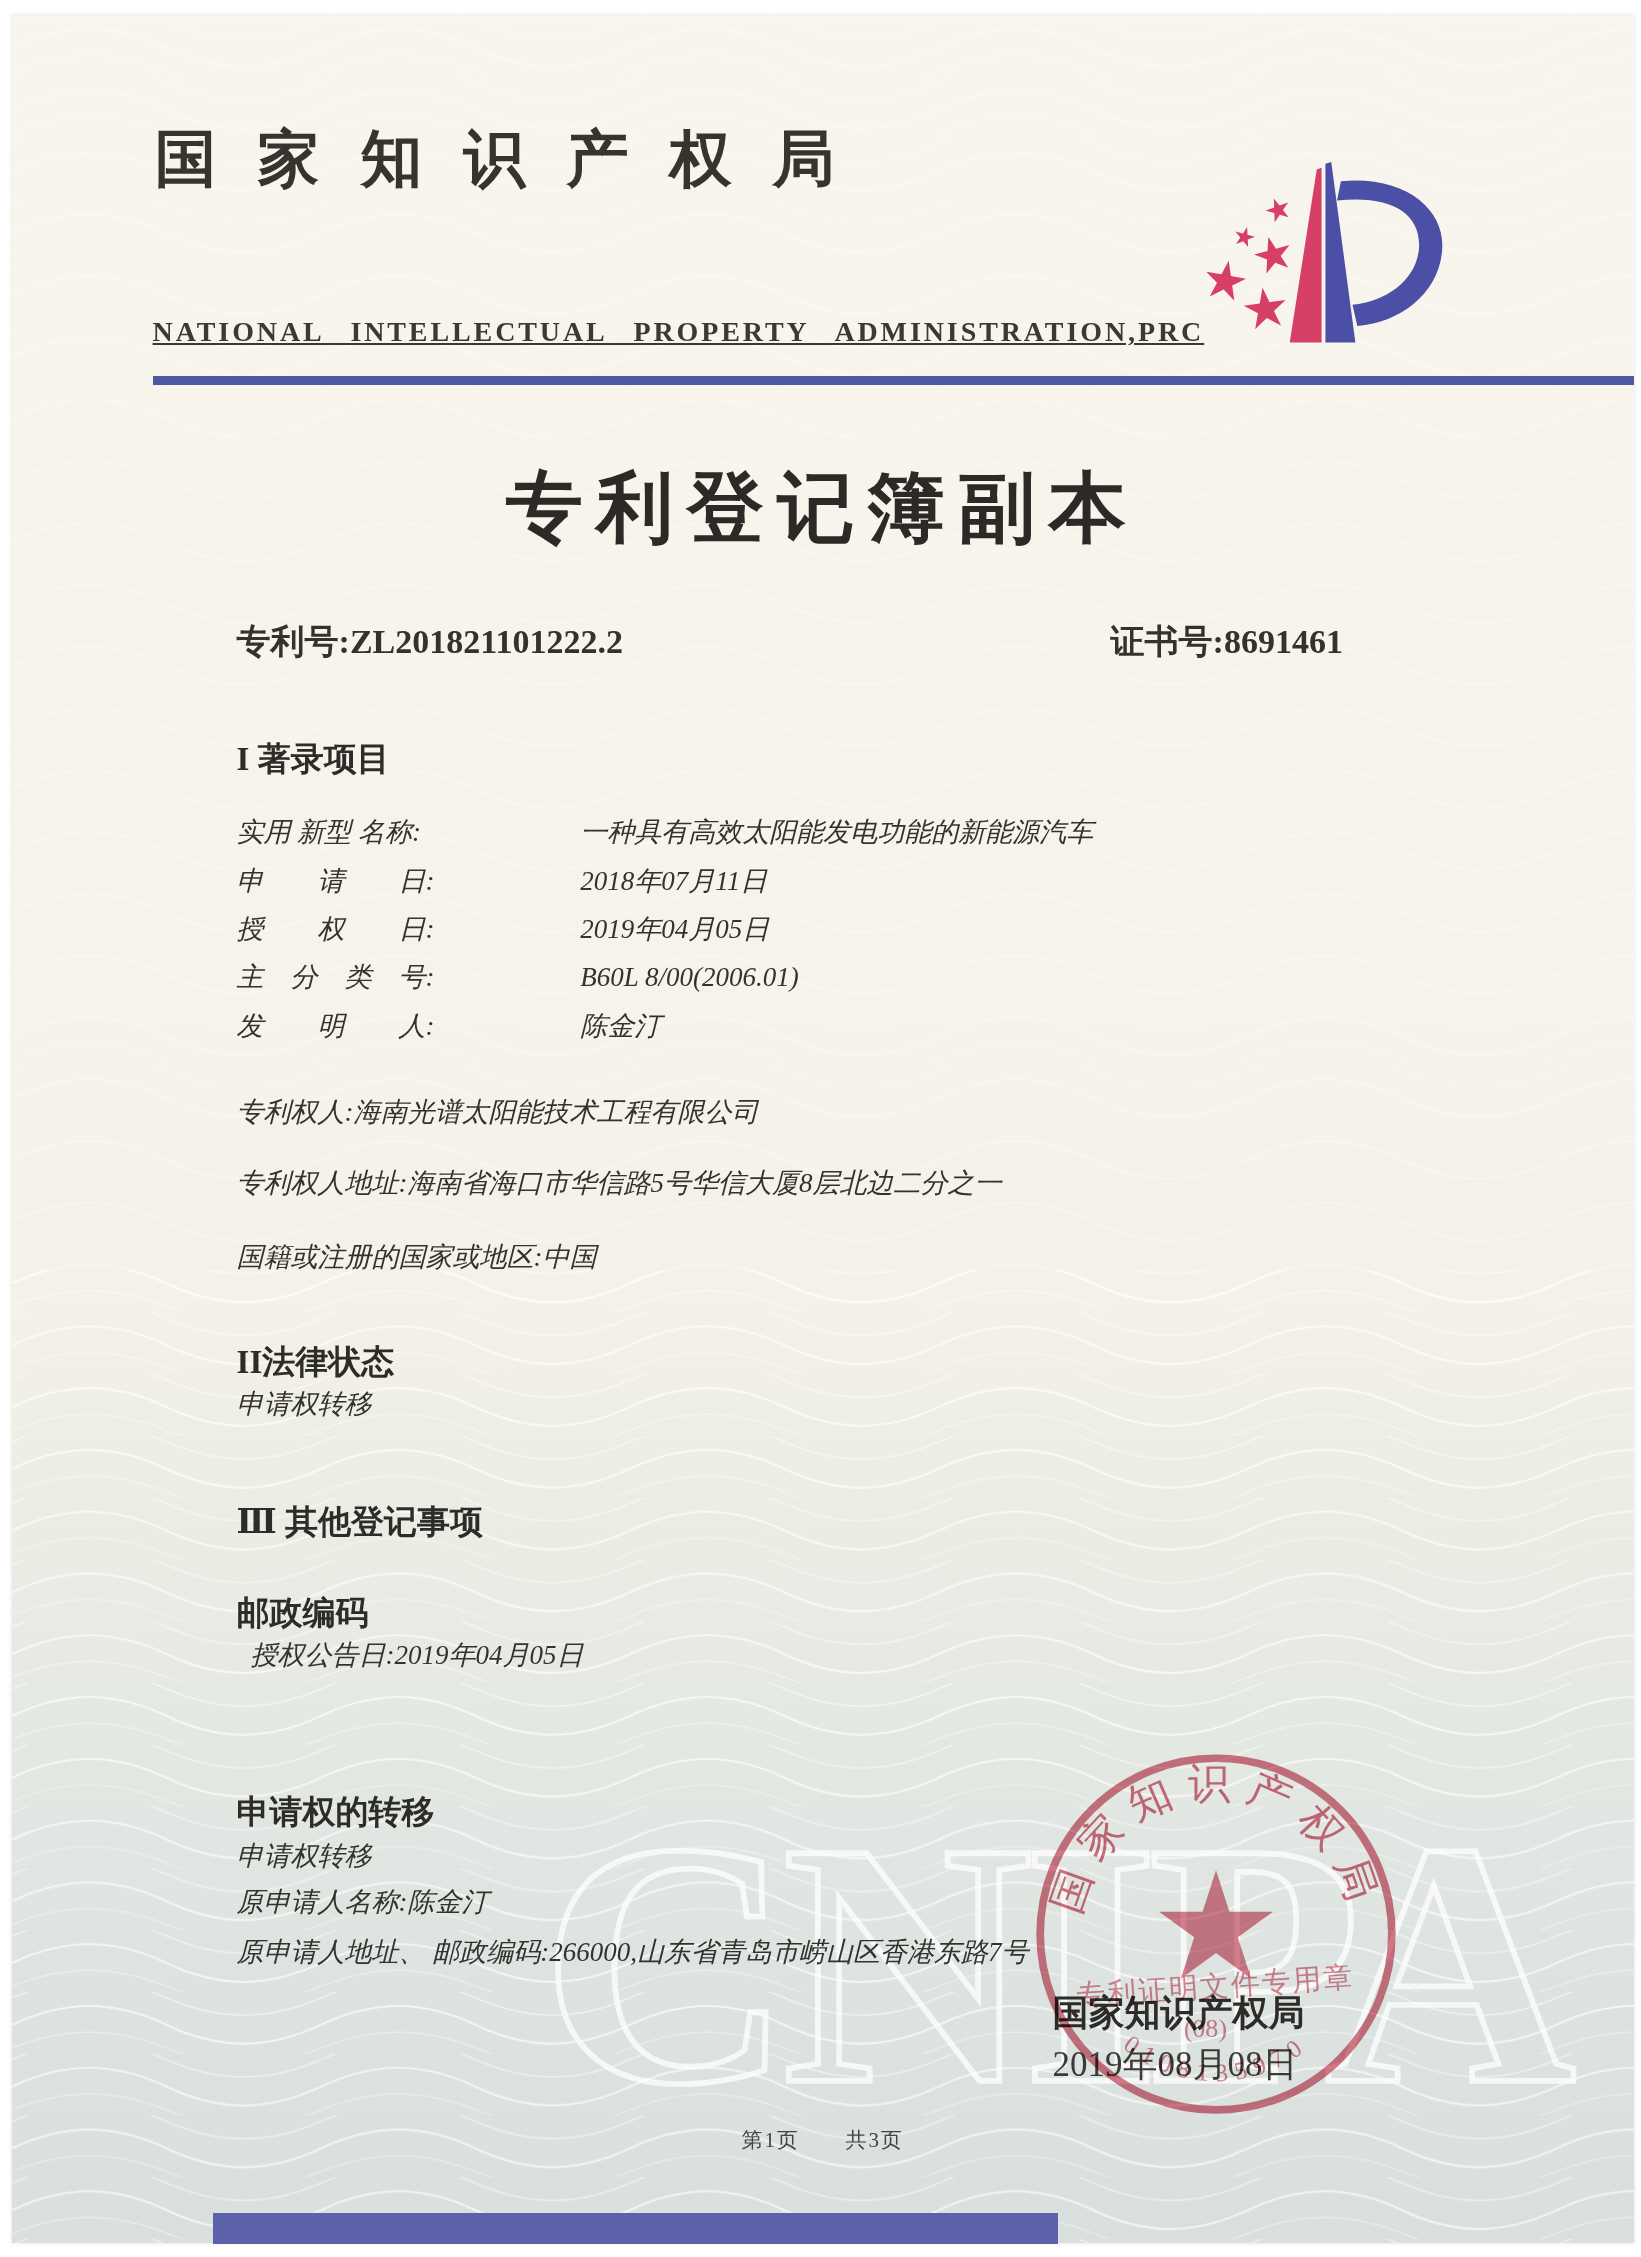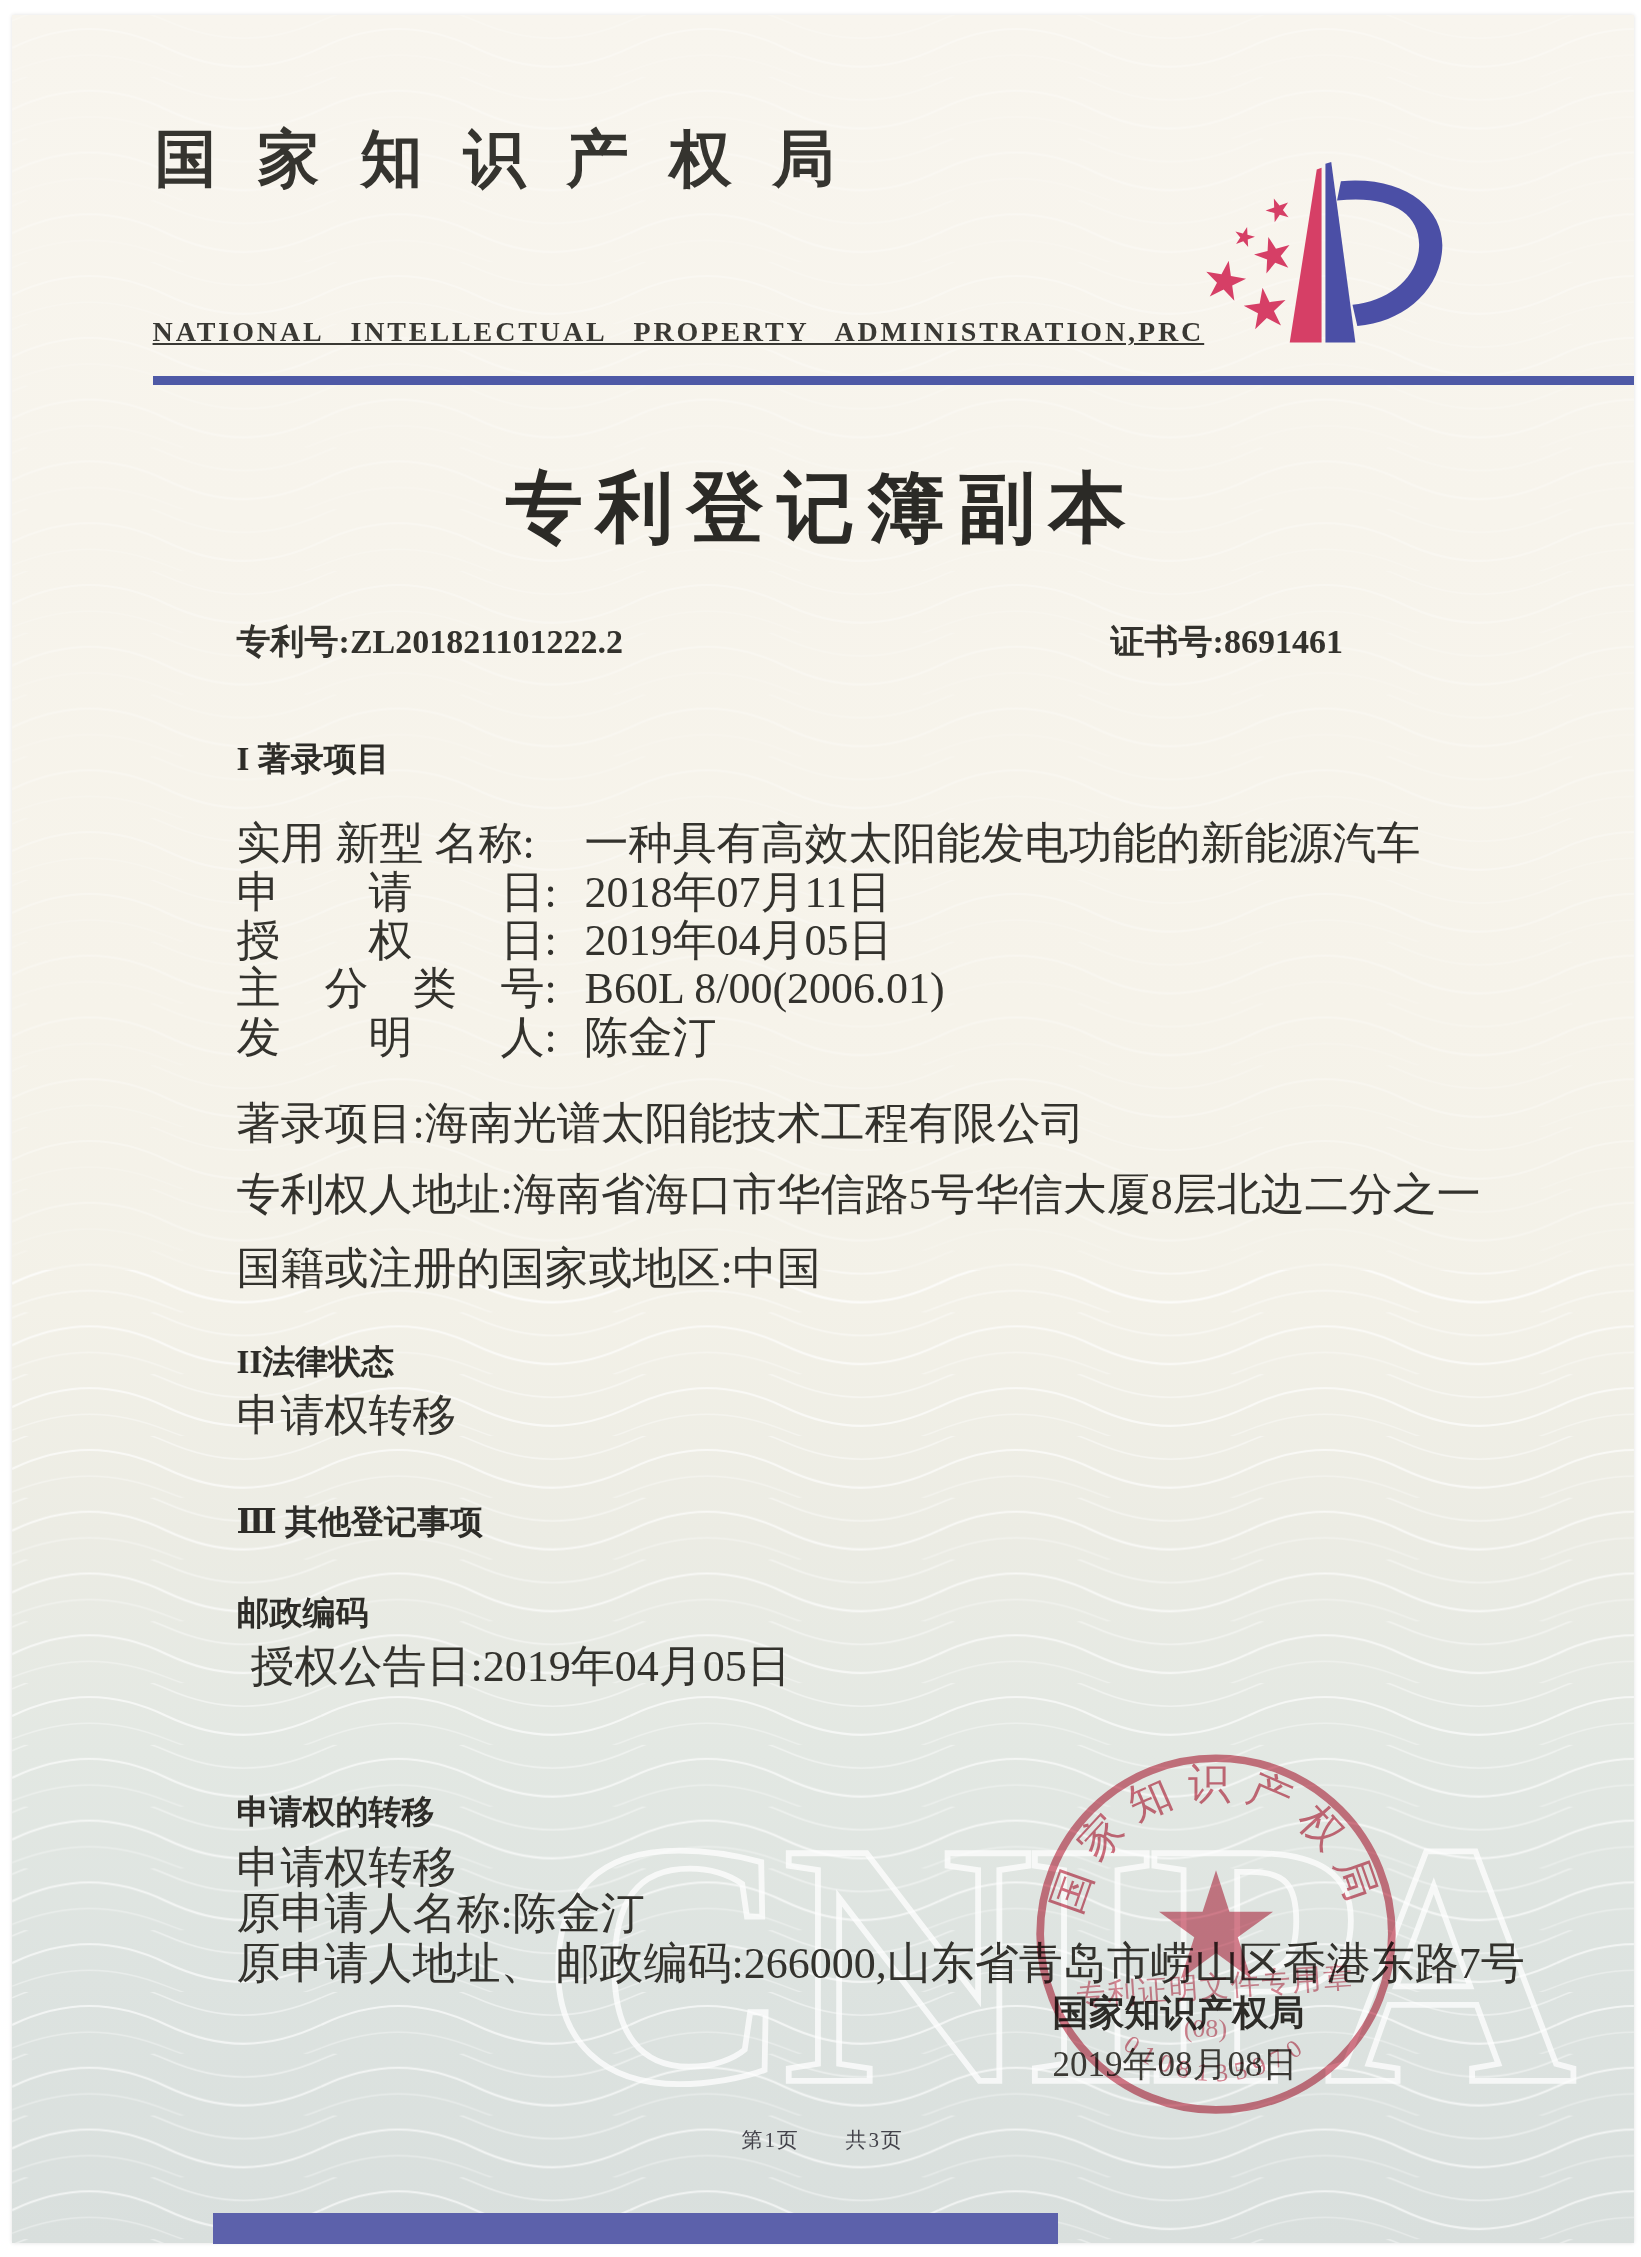--- a/index.html
+++ b/index.html
@@ -11,21 +11,21 @@
          box-shadow:0 0 3.9px rgba(0,0,0,.12);}
   .abs{position:absolute;white-space:nowrap;}
   .agency-cn{left:143px;top:102px;font-size:62px;font-weight:600;letter-spacing:41px;color:#35342f;}
   .agency-en{left:141px;top:301px;font-size:28px;font-weight:700;letter-spacing:2.9px;word-spacing:17.4px;color:#3a3934;text-decoration:underline;}
   .rule{left:141px;top:361px;width:1481px;height:8.7px;}
   .logo{left:1186px;top:83px;}
   .doc-title{left:0;top:442px;width:1622px;text-align:center;font-size:77px;font-weight:700;
              letter-spacing:13.5px;color:#2b2a26;}
   .meta{font-size:34px;font-weight:600;color:#33322d;}
   .h-bold{font-size:33px;font-weight:700;color:#2d2c28;}
-  .body-t{font-size:44px;color:#33322d;}
+  .body-t{font-size:27px;color:#33322d;font-style:italic;}
   .row-label{display:inline-block;min-width:337px;}
   .issuer-agency{left:1041px;top:1974px;font-size:36px;font-weight:700;color:#2d2c28;}
   .issuer-date{left:1041px;top:2026px;font-size:35px;color:#3b3a35;}
   .page-footer{left:0;top:2111px;width:1622px;text-align:center;font-size:21px;letter-spacing:1.9px;color:#43424a;}
   .band{left:201px;top:2198px;width:845px;height:31px;}
   .bg-svg,.wm-svg{position:absolute;left:0;top:0;}
   .stamp-svg{position:absolute;left:1004px;top:1722px;mix-blend-mode:multiply;}
   svg text{font-family:"Liberation Serif","DejaVu Serif",serif;}
 </style>
 </head>
@@ -88,21 +88,21 @@
     </div>
     <div class="abs body-t" style="left:225px;top:944px;">
       <span class="row-label">主　分　类　号:</span>
       <span>B60L 8/00(2006.01)</span>
     </div>
     <div class="abs body-t" style="left:225px;top:993px;">
       <span class="row-label">发　　明　　人:</span>
       <span>陈金汀</span>
     </div>
 
-    <div class="abs body-t" style="left:225px;top:1079px;">著录项目:海南光谱太阳能技术工程有限公司</div>
+    <div class="abs body-t" style="left:225px;top:1079px;">专利权人:海南光谱太阳能技术工程有限公司</div>
     <div class="abs body-t" style="left:225px;top:1128px;margin-top:22px;">专利权人地址:海南省海口市华信路5号华信大厦8层北边二分之一</div>
     <div class="abs body-t" style="left:225px;top:1224px;">国籍或注册的国家或地区:中国</div>
 
     <div class="abs h-bold" style="left:225px;top:1325px;">II法律状态</div>
     <div class="abs body-t" style="left:225px;top:1371px;">申请权转移</div>
 
     <div class="abs h-bold" style="left:225px;top:1485px;">Ⅲ 其他登记事项</div>
 
     <div class="abs h-bold" style="left:225px;top:1576px;">邮政编码</div>
     <div class="abs body-t" style="left:239px;top:1622px;">授权公告日:2019年04月05日</div>

